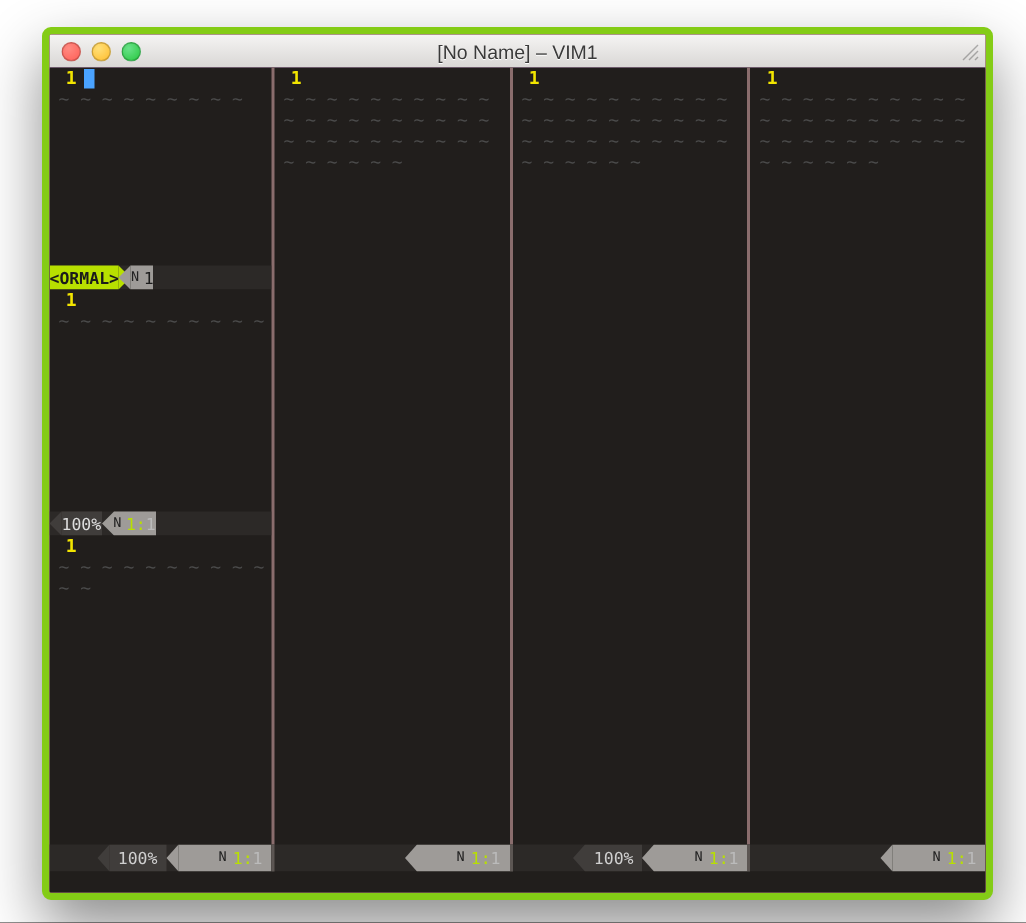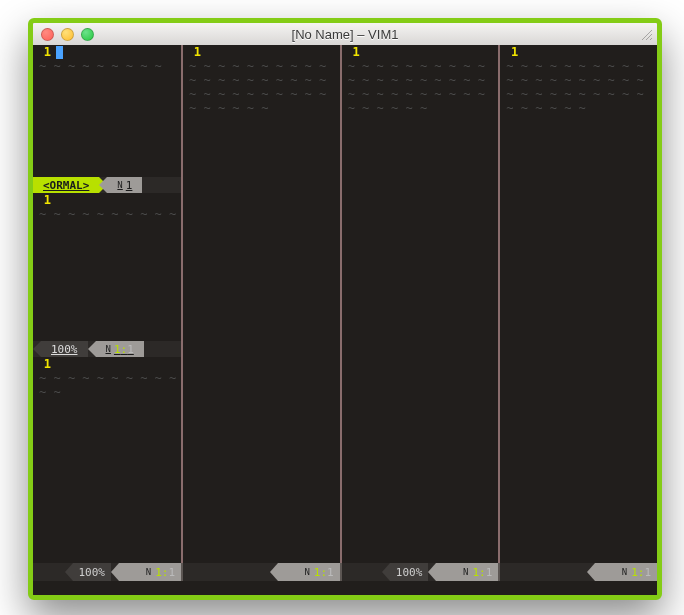--- a/index.html
+++ b/index.html
@@ -128,24 +128,23 @@
   .status-row {
     height: 16px;
     display: flex;
     align-items: stretch;
     font-size: 11px;
     background: #2c2927;
   }
   .status-row .seg {
     display: inline-flex;
     align-items: center;
-    padding: 0 10px;
+    padding: 0 0;
     position: relative;
     white-space: nowrap;
-    text-decoration: underline;
   }
   .seg.mode {
     background: #b8e000;
     color: #1b1b1b;
     font-weight: bold;
   }
   .seg.mode::after {
     content: "";
     position: absolute;
     right: -8px;

